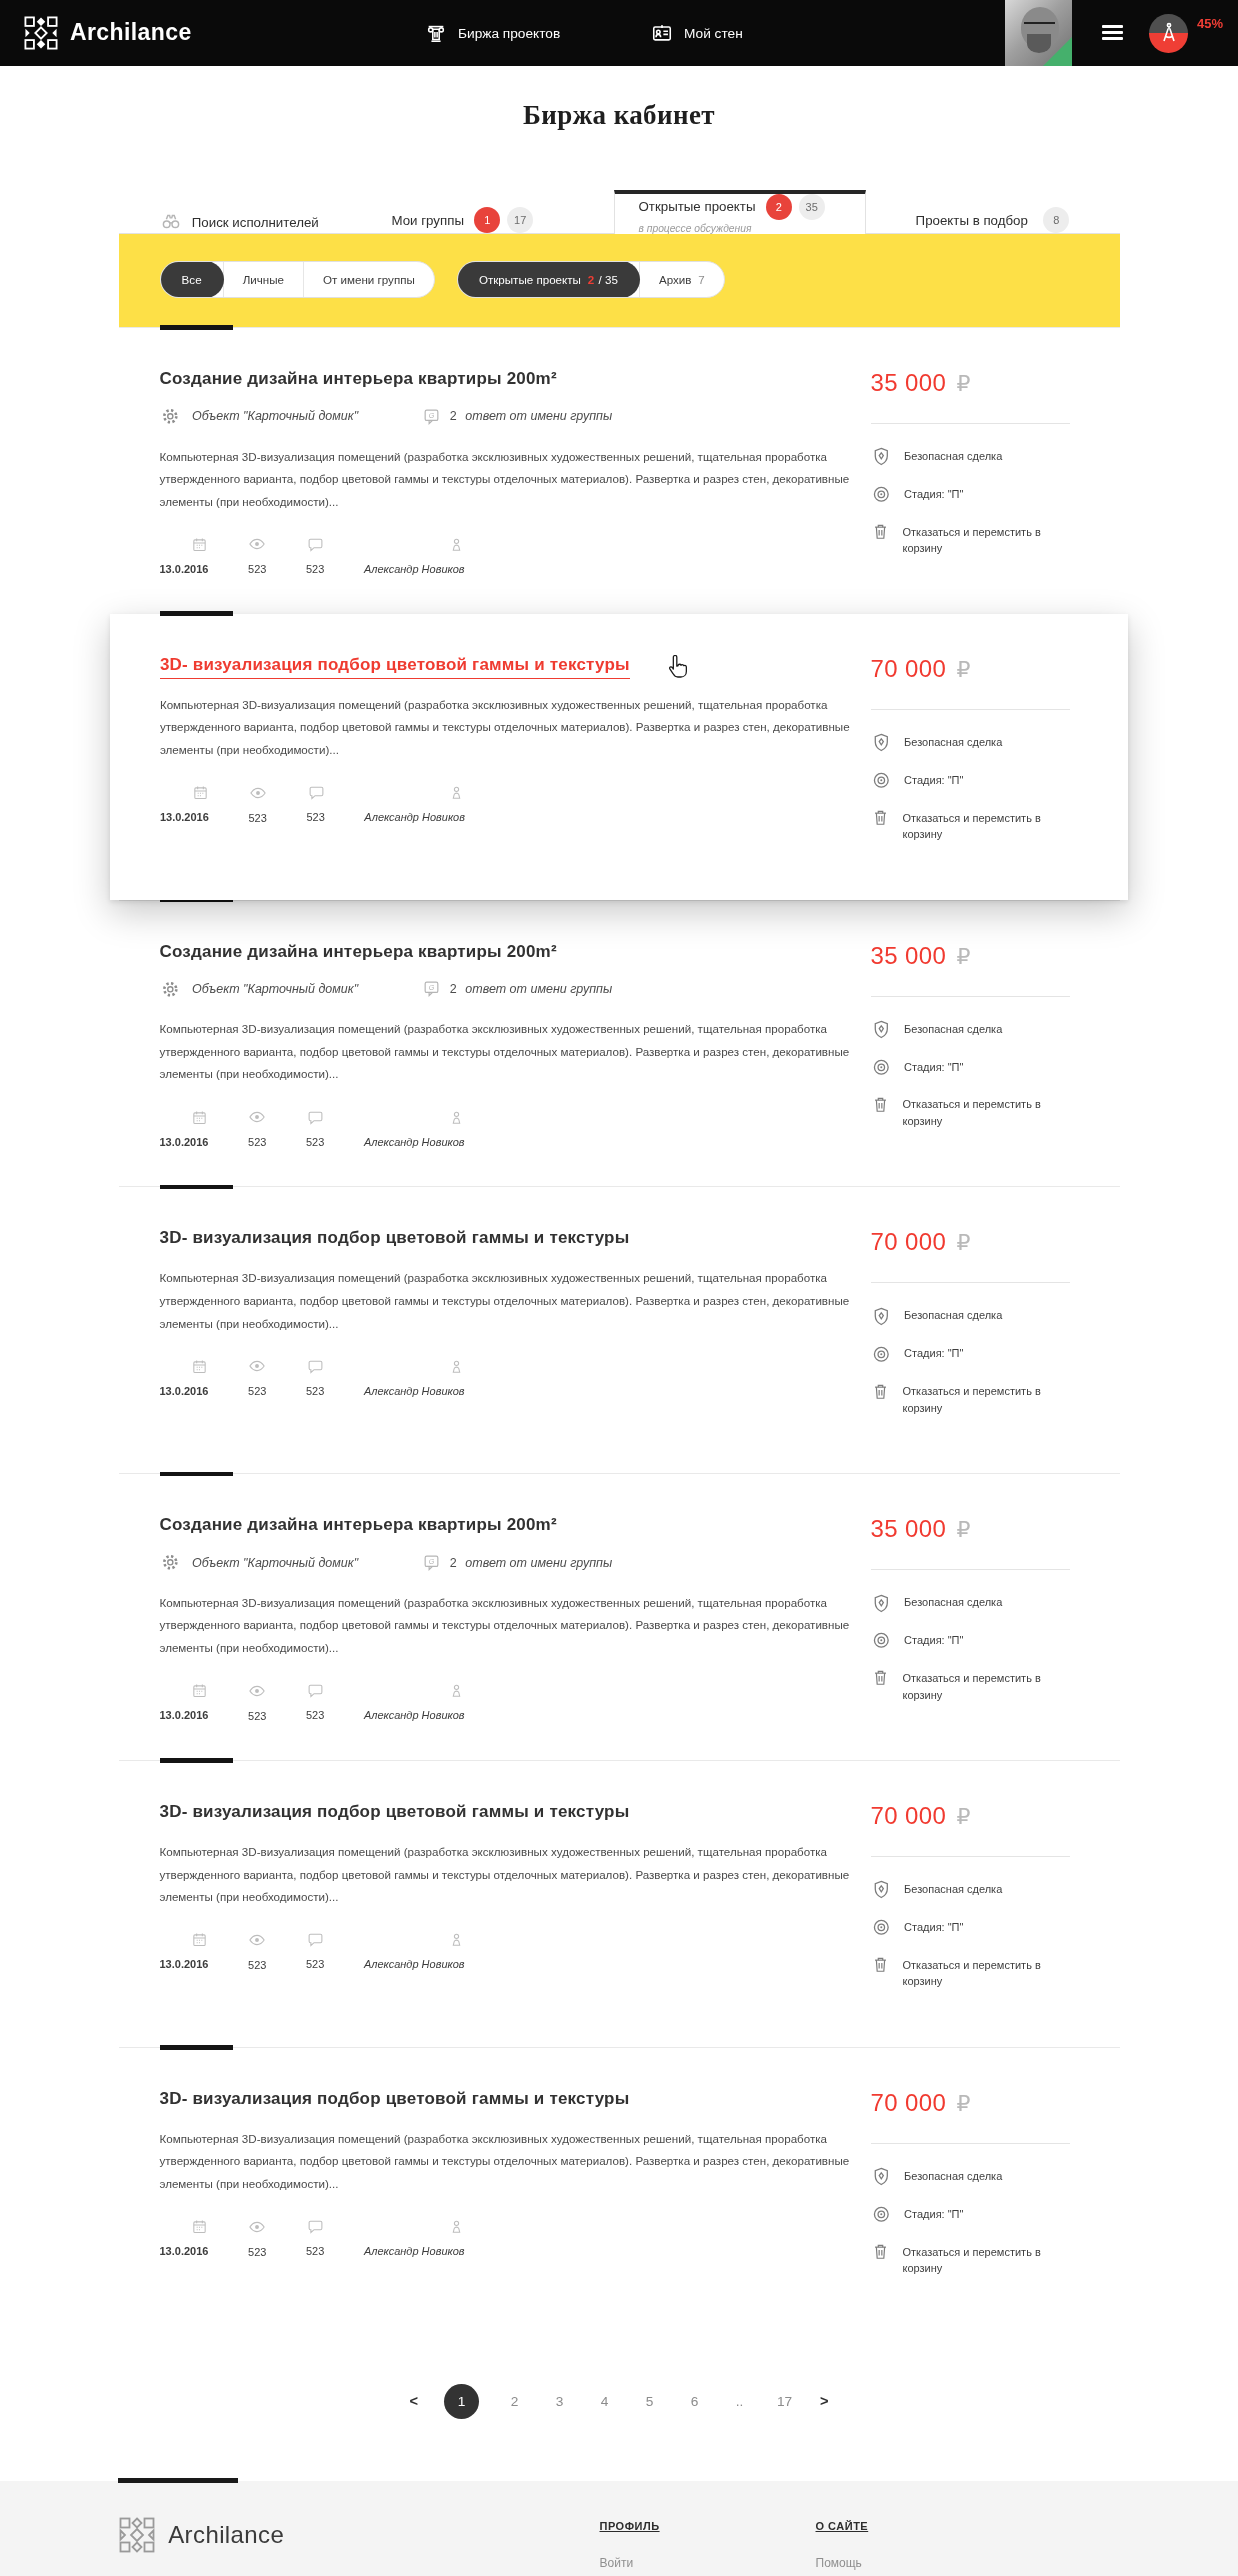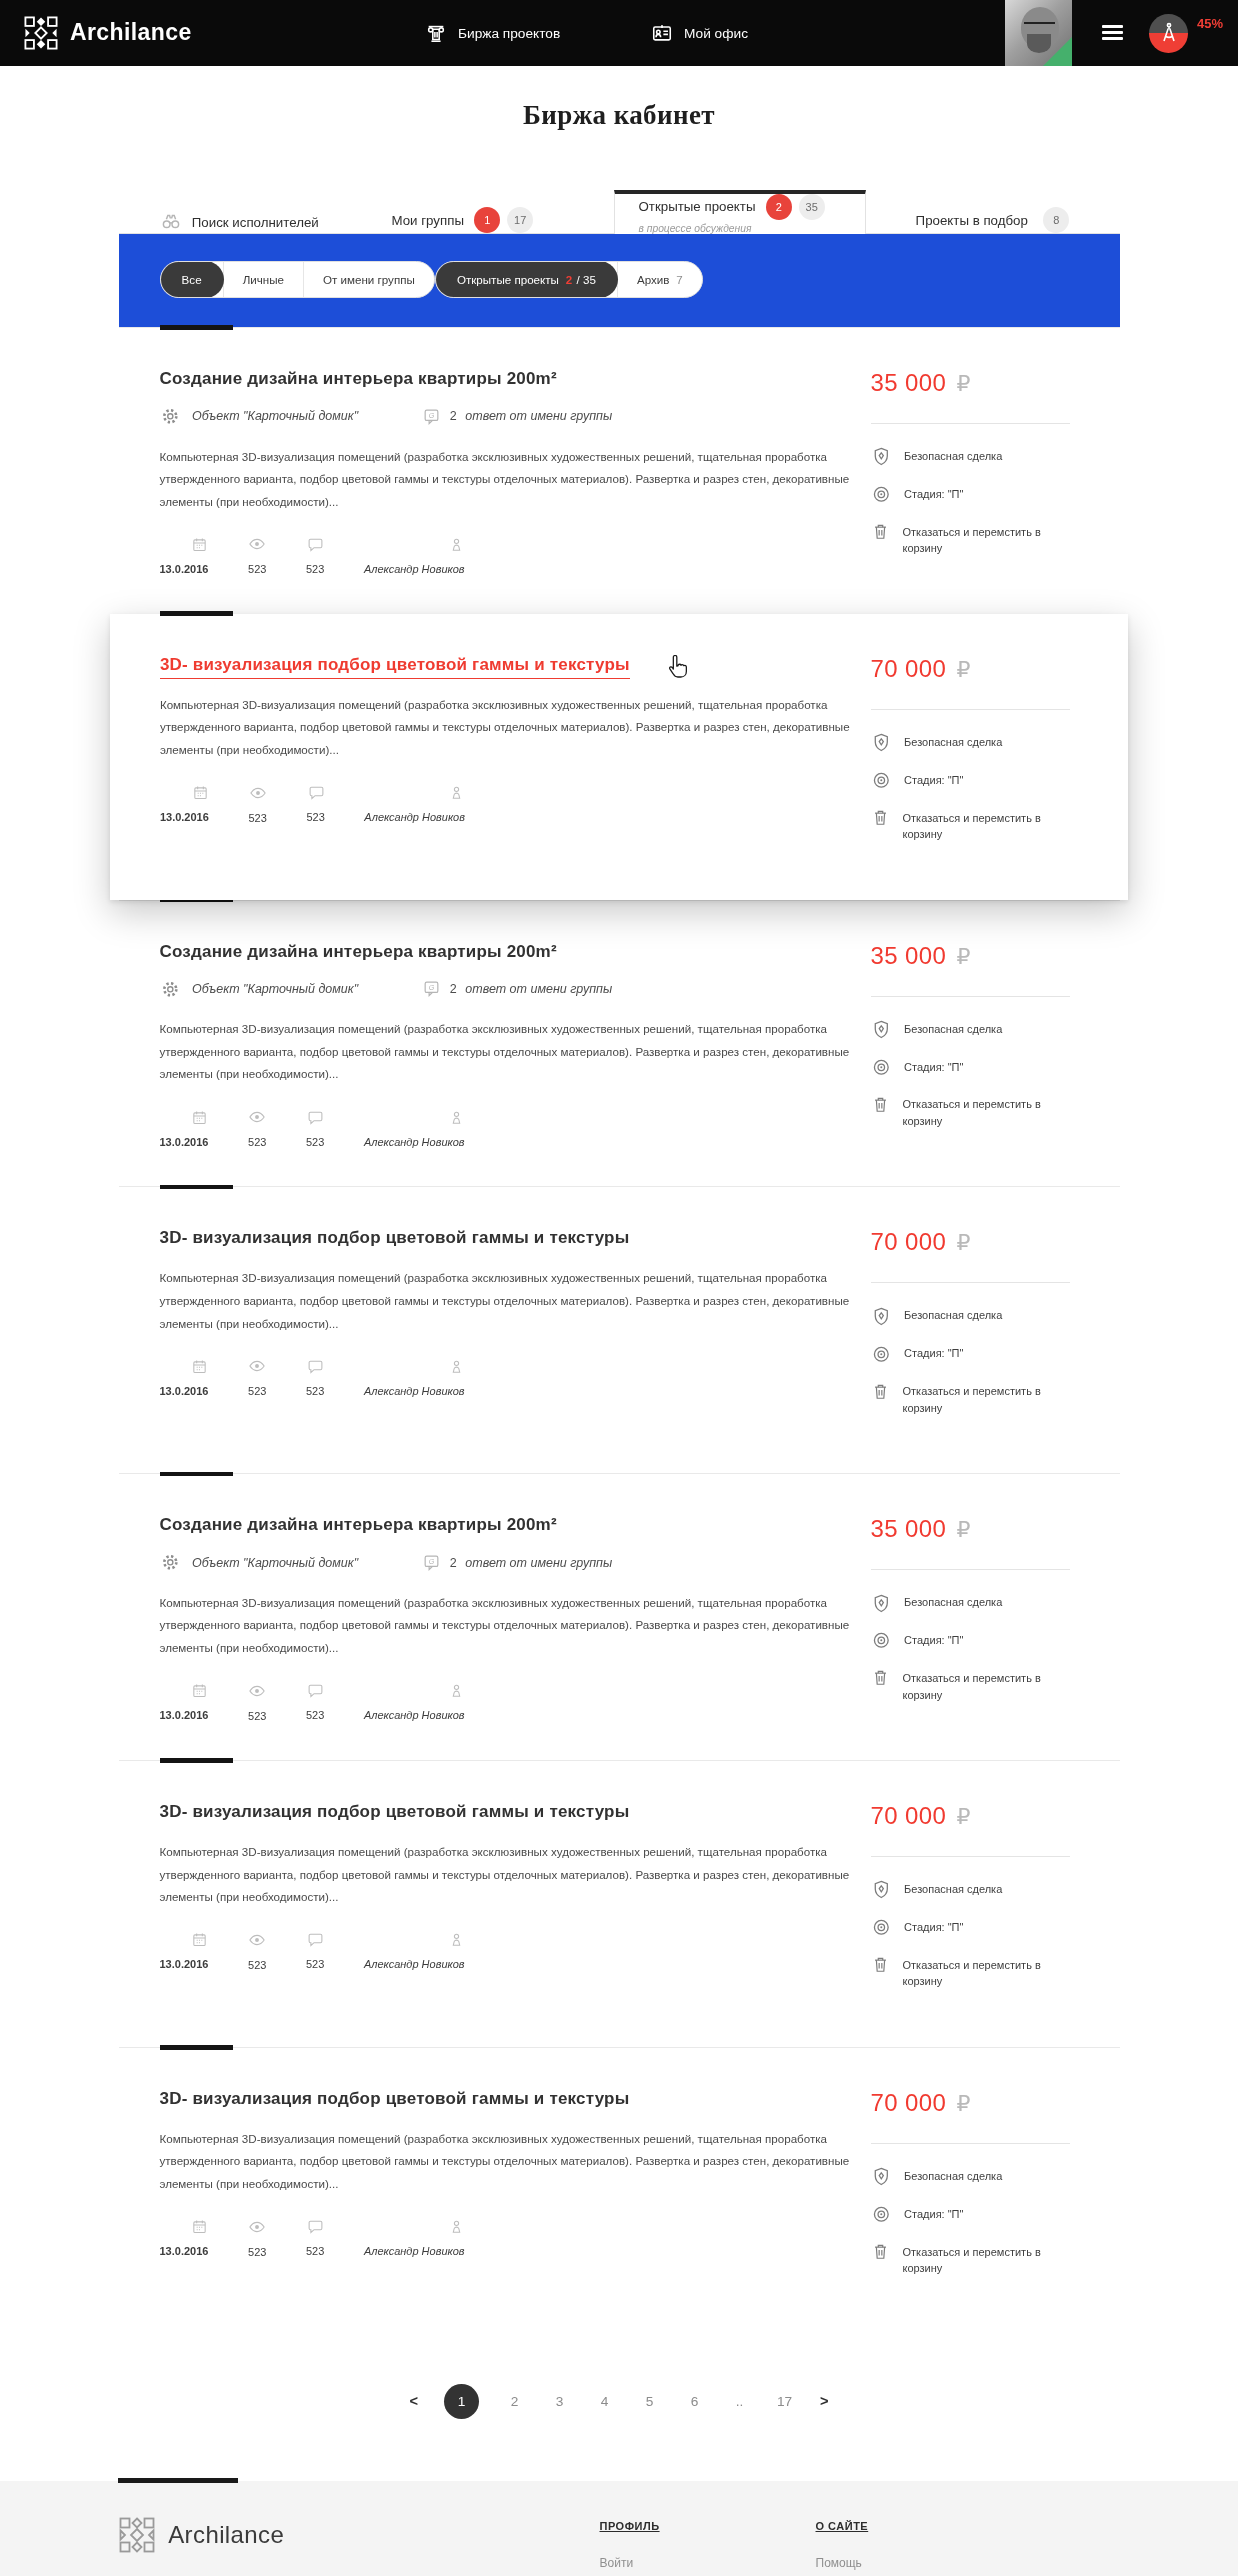--- a/index.html
+++ b/index.html
@@ -48,21 +48,21 @@
               flex-direction:column; justify-content:center; align-items:flex-start; gap:3.4px; padding-left:24px; }
   .tab-open-row { display:flex; align-items:center; gap:10.3px; }
   .tab-work { flex:1; justify-content:center; }
   .tab-sub { font-size:10.3px; font-style:italic; color:#9b9b9b; }
   .badge { min-width:26px; height:26px; border-radius:50%; display:inline-flex; align-items:center;
            justify-content:center; font-size:11px; }
   .badge-red { background:#e8433b; color:#fff; position:relative; z-index:2; }
   .badge-gray { background:#ededed; color:#6c6c6c; margin-left:-3.4px; }
 
   
-  .filterband { background:#1d4ed8; padding:27px 41px 29px; display:flex; }
+  .filterband { background:#fde047; padding:27px 41px 29px; display:flex; gap:22px; }
   .pillgroup { display:flex; border:0.9px solid #e0e0e0; border-radius:19px; background:#fff; height:37px;
                overflow:hidden; }
   .seg { display:flex; align-items:center; padding:0 19px; font-size:11.6px; color:#3c3c3c; }
   .seg + .seg { border-left:0.9px solid #e6e6e6; }
   .seg.active { background:#3a3a3a; color:#fff; border-radius:19px; margin:-0.9px; padding:0 22px;
                 border-left:none; position:relative; z-index:1; }
   .seg .cnt-red { color:#ef3e35; margin-left:6.9px; font-weight:bold; }
   .seg .cnt-dim { margin-left:4.3px; }
   .seg .cnt-gray { color:#8d8d8d; margin-left:6.9px; }
 
@@ -155,21 +155,21 @@
   <div class="topnav-item topnav-office">
     <span>
       <svg width="22" height="22" viewBox="0 0 24 24" fill="none" stroke="#fff" stroke-width="1.7">
         <rect x="3" y="5.5" width="18" height="14" rx="1.5"></rect>
         <rect x="11" y="3.5" width="2" height="3" fill="#fff" stroke="none"></rect>
         <circle cx="8" cy="11" r="1.9"></circle>
           <path d="M5.5 16.5 c0-2 1-3 2.5-3 s2.5 1 2.5 3"></path>
         <path d="M13.5 10 h5 M13.5 13.5 h5"></path>
       </svg>
     </span>
-    <span>Мой офис</span>
+    <span>Мой стен</span>
   </div>
 
   <div class="avatar">
     <div class="head"></div>
     <div class="glasses"></div>
     <div class="beard"></div>
     <div class="corner"></div>
   </div>
 
   <div class="burger">

